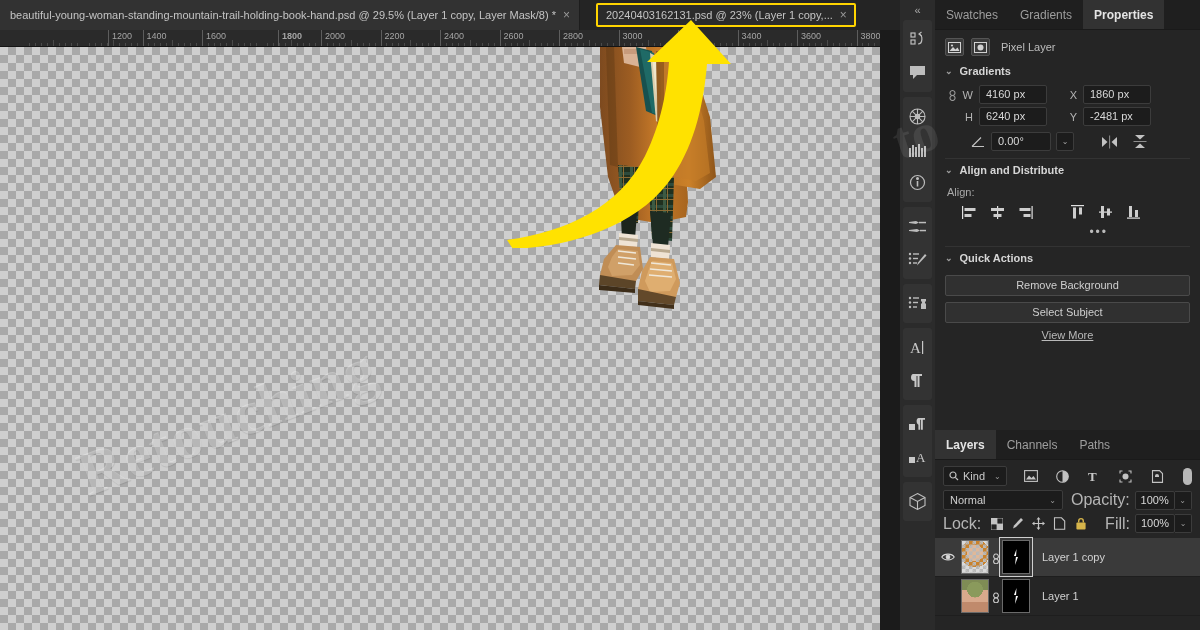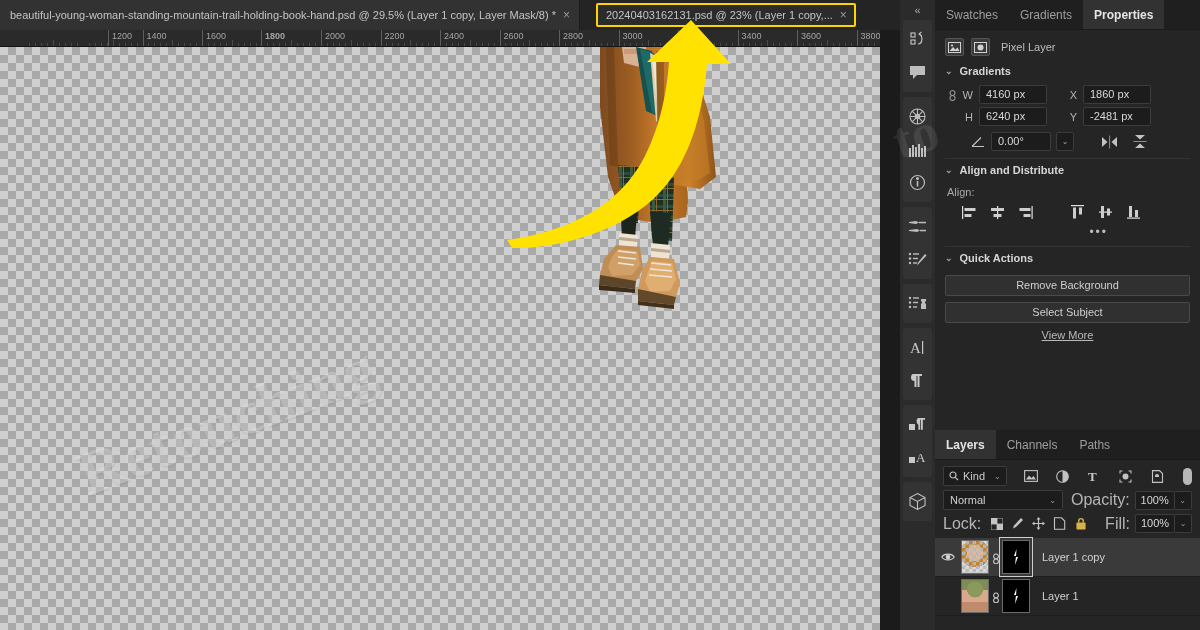--- a/index.html
+++ b/index.html
@@ -265,21 +265,21 @@
       </div>
       <div class="rminor" style="left: 207.95px; height: 3px;"></div>
       <div class="rminor" style="left: 213.9px; height: 3px;"></div>
       <div class="rminor" style="left: 219.85px; height: 3px;"></div>
       <div class="rminor" style="left: 225.8px; height: 3px;"></div>
       <div class="rminor" style="left: 231.75px; height: 6px;"></div>
       <div class="rminor" style="left: 237.7px; height: 3px;"></div>
       <div class="rminor" style="left: 243.65px; height: 3px;"></div>
       <div class="rminor" style="left: 249.6px; height: 3px;"></div>
       <div class="rminor" style="left: 255.55px; height: 3px;"></div>
-      <div class="rtick" style="left: 261px; font-weight: bold;">
+      <div class="rtick" style="left: 278px; font-weight: bold;">
         <span>1800</span>
       </div>
       <div class="rminor" style="left: 267.45px; height: 3px;"></div>
       <div class="rminor" style="left: 273.4px; height: 3px;"></div>
       <div class="rminor" style="left: 279.35px; height: 3px;"></div>
       <div class="rminor" style="left: 285.3px; height: 3px;"></div>
       <div class="rminor" style="left: 291.25px; height: 6px;"></div>
       <div class="rminor" style="left: 297.2px; height: 3px;"></div>
       <div class="rminor" style="left: 303.15px; height: 3px;"></div>
       <div class="rminor" style="left: 309.1px; height: 3px;"></div>

